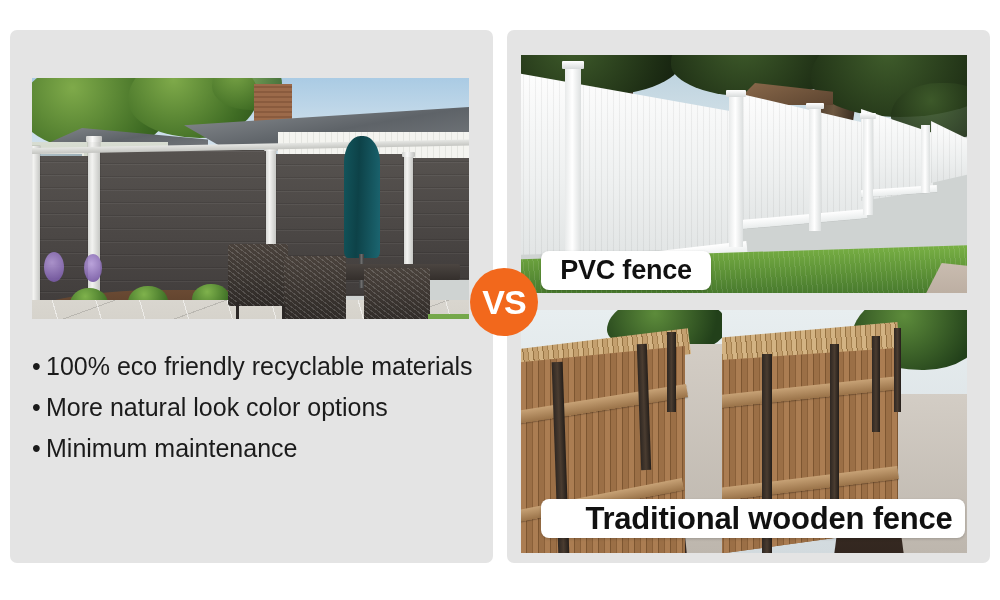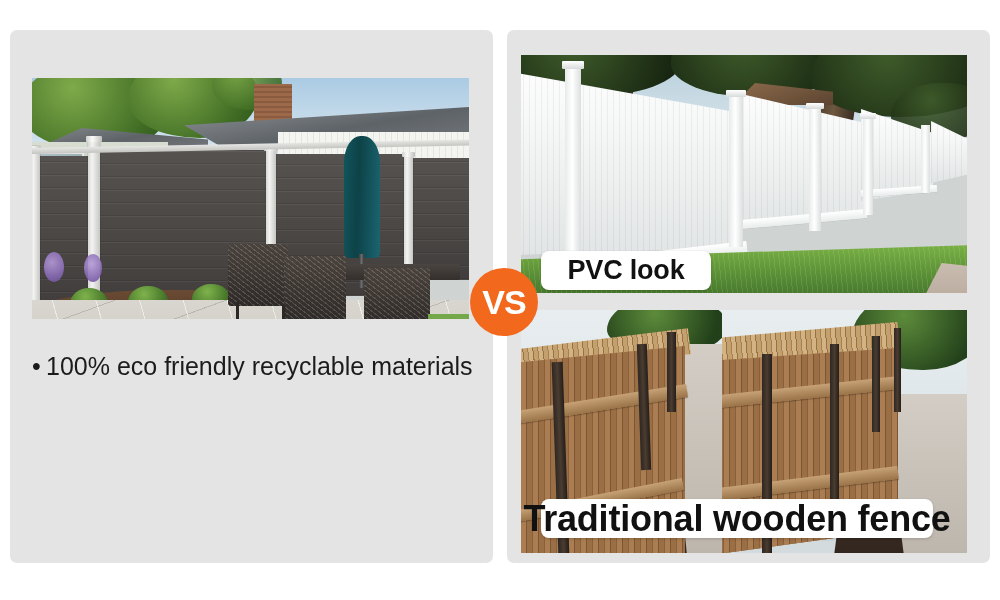--- a/index.html
+++ b/index.html
@@ -236,21 +236,21 @@
     align-items: center;
     justify-content: center;
     color: #111111;
     font-weight: bold;
     letter-spacing: -0.2px;
     box-shadow: 0 1px 3px rgba(0,0,0,0.18);
     white-space: nowrap;
   }
   #wpc-label  { left: 44px;  top: 272px; width: 168px; height: 39px; font-size: 27px; }
   #pvc-label  { left: 541px; top: 251px; width: 170px; height: 39px; font-size: 27px; }
-  #wood-label { left: 541px; top: 499px; width: 392px; height: 39px; font-size: 36px; }
+  #wood-label { left: 541px; top: 499px; width: 392px; height: 39px; font-size: 31px; padding-left: 32px; }
 
   
   #vs-badge {
     position: absolute;
     left: 470px; top: 268px;
     width: 68px; height: 68px;
     border-radius: 50%;
     background: #f2681c;
     display: flex;
     align-items: center;
@@ -346,20 +346,26 @@
     <div class="chair-leg" style="left:268px; top:240px; width:3px; height:30px;"></div>
 
     <div class="lawn-strip" style="left:396px; top:236px; width:50px; height:56px;"></div>
   </div>
 
 
   <ul id="feature-list" style="left:22px; top:318px;">
     <li>
       <span class="dot">•</span><span>100% eco friendly recyclable materials</span>
     </li>
+    <li>
+      <span class="dot">•</span><span>More natural look color options</span>
+    </li>
+    <li>
+      <span class="dot">•</span><span>Minimum maintenance</span>
+    </li>
   </ul>
 </div>
 
 <div class="panel" id="right-panel">
 
   <div class="photo" id="pvc-photo" style="left:14px; top:25px;" aria-label="White PVC vinyl privacy fence along green lawn with trees">
 
     <div class="pvc-sky"></div>
 
     <div class="trunk" style="left:82px; top:-4px; width:30px; height:64px;"></div>
@@ -399,21 +405,21 @@
     <div class="pvc-post" style="left:342px; top:62px; width:10px; height:98px;"></div>
     <div class="pvc-cap" style="left:339px; top:58px; width:16px; height:6px;"></div>
     <div class="pvc-post" style="left:400px; top:70px; width:9px; height:68px;"></div>
 
     <div class="pvc-grass" style="left:-4px; top:190px; width:456px; height:60px;
                 clip-path:polygon(0 24%, 100% 0, 100% 100%, 0 100%);"></div>
     <div class="sidewalk" style="left:398px; top:208px; width:54px; height:44px;
                 clip-path:polygon(42% 0, 100% 8%, 100% 100%, 0 100%);"></div>
   </div>
 
-  <div class="label-chip" id="pvc-label" style="left:34px; top:221px;">PVC look</div>
+  <div class="label-chip" id="pvc-label" style="left:34px; top:221px;">PVC fence</div>
 
   <div class="photo" id="wood-photo" style="left:14px; top:280px;" aria-label="Two weathered traditional wooden fences, leaning and aged, beside concrete walkways">
 
     <div class="wood-half" style="left:0; width:201px;">
       <div class="wood-sky-gap" style="left:0; top:0; width:100%; height:100%;"></div>
       <div class="wood-greenery" style="left:86px; top:-14px; width:120px; height:58px;"></div>
       <div class="concrete-walk" style="left:120px; top:34px; width:92px; height:210px;
                   clip-path:polygon(28% 0, 100% 0, 100% 100%, 0 100%);"></div>
       <div class="gravel" style="left:96px; top:56px; width:70px; height:190px;
                   clip-path:polygon(30% 0, 74% 0, 100% 100%, 0 100%);"></div>

